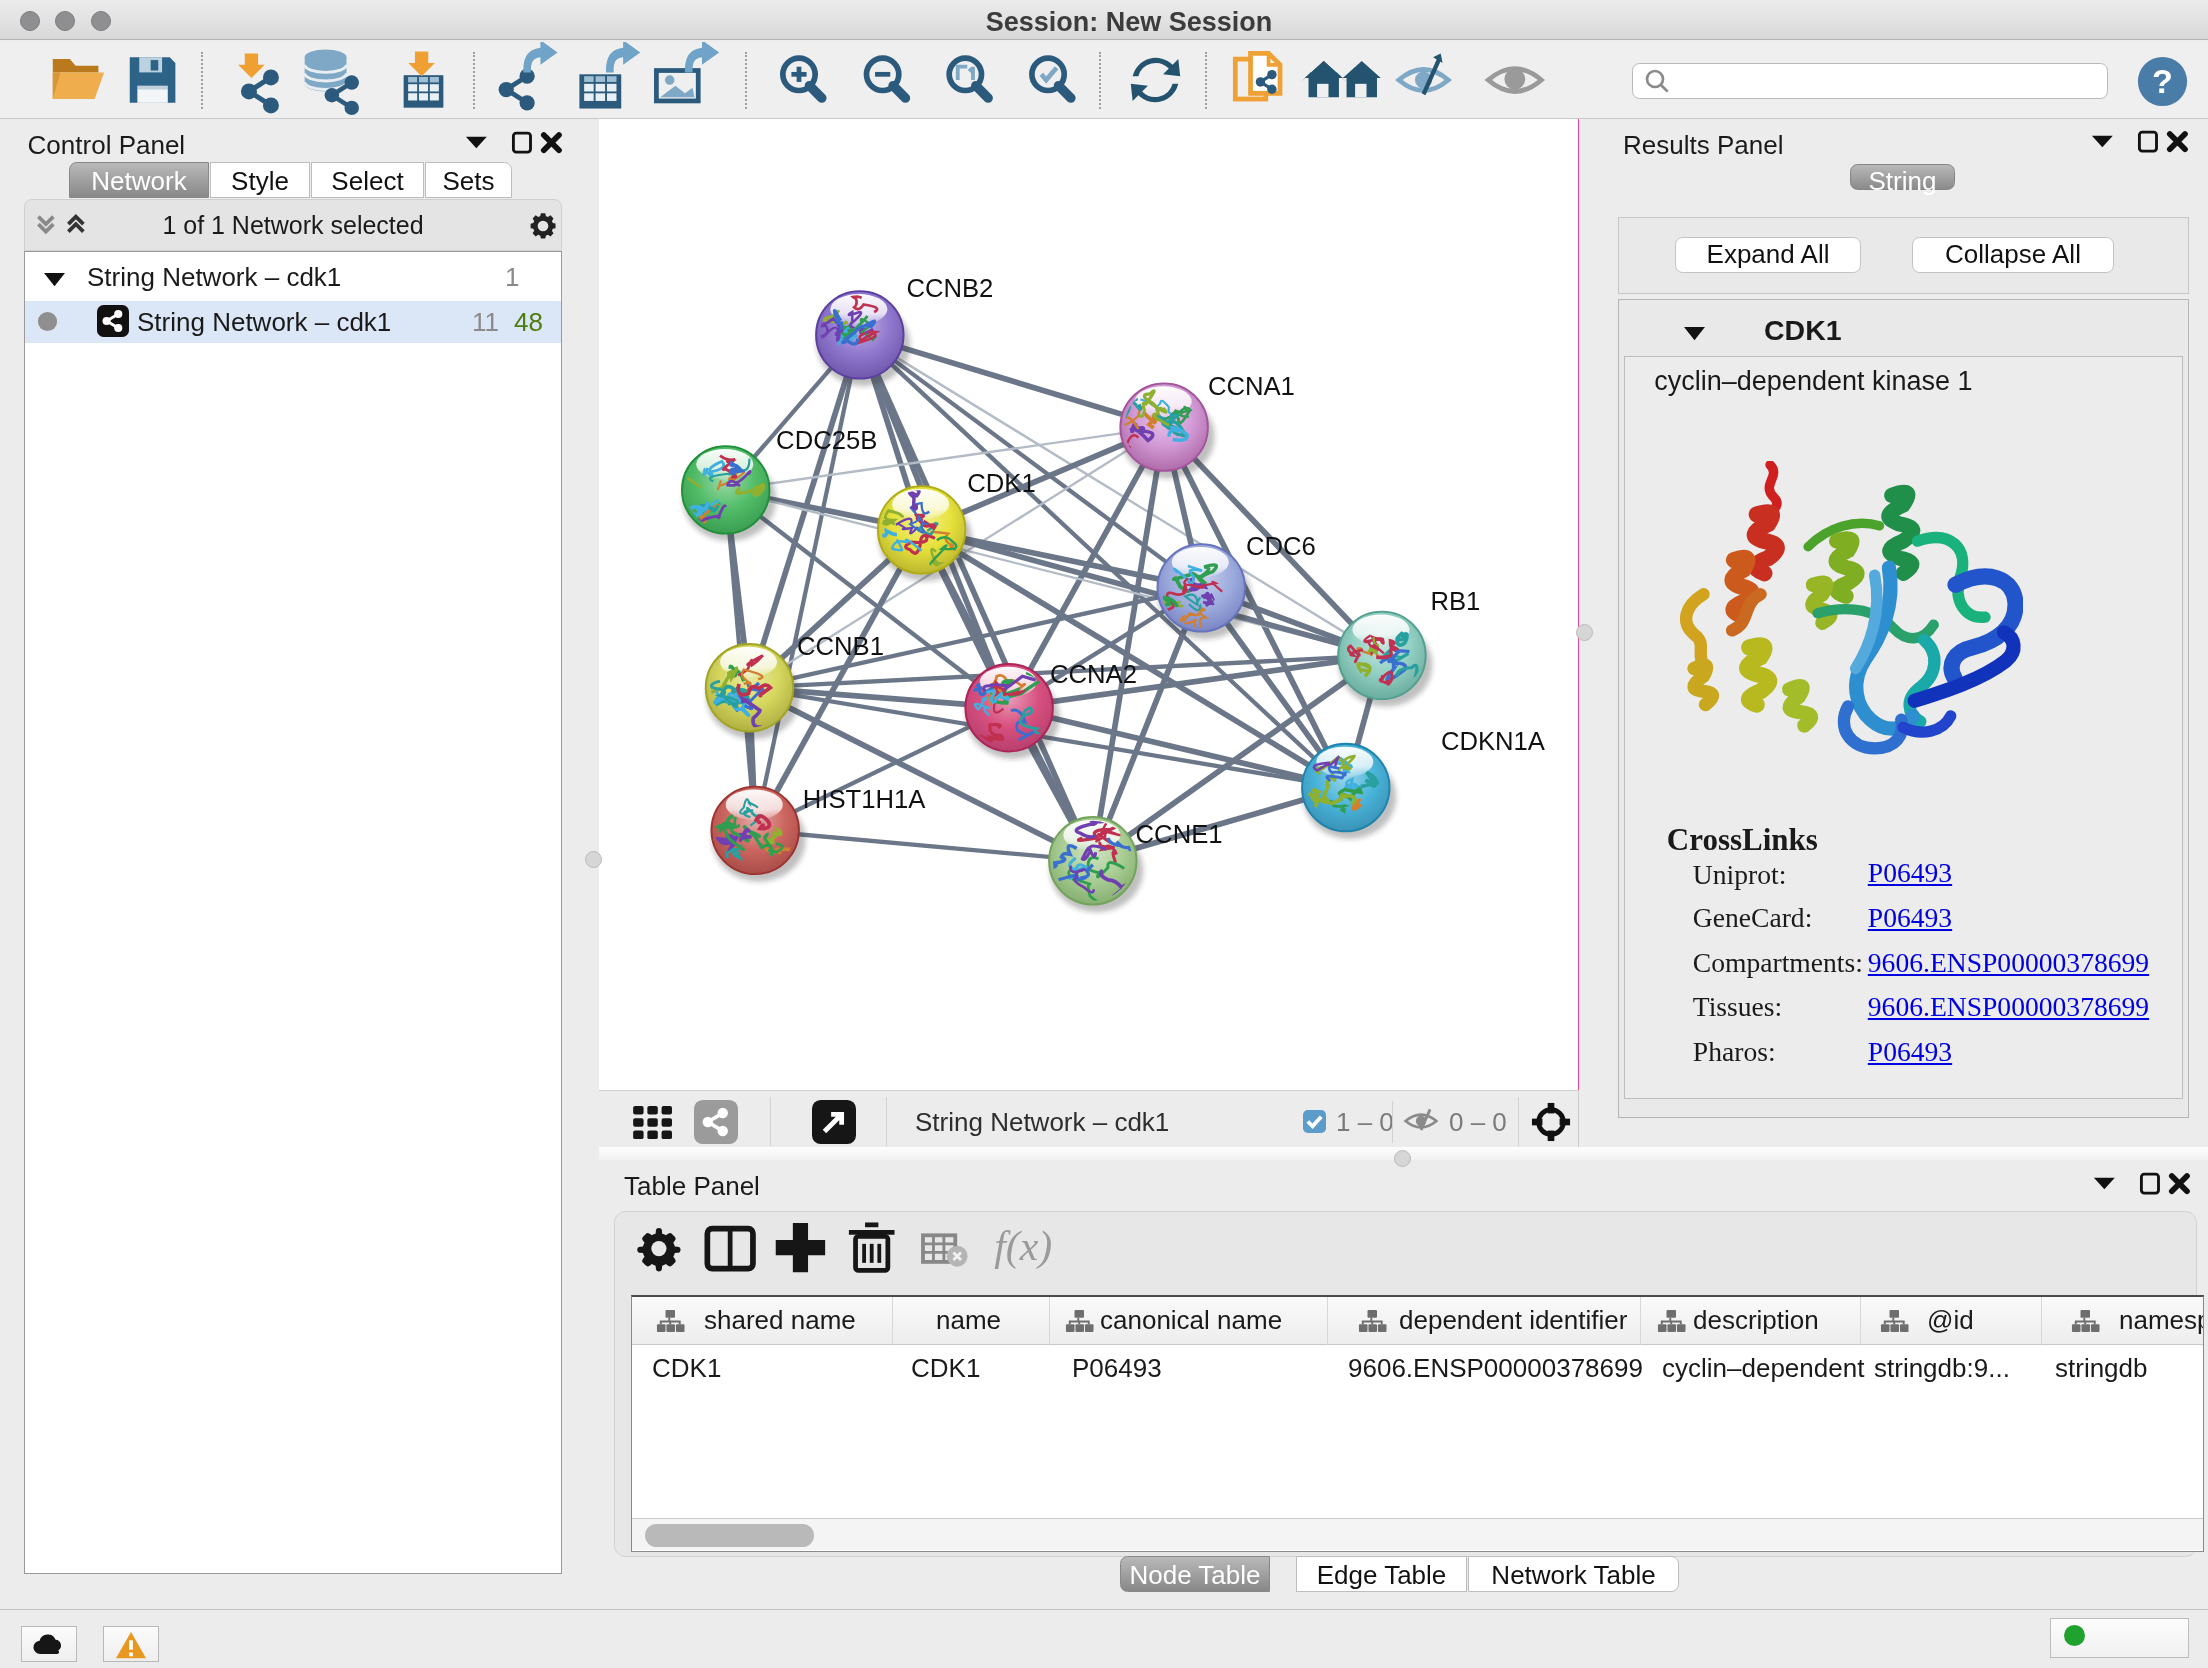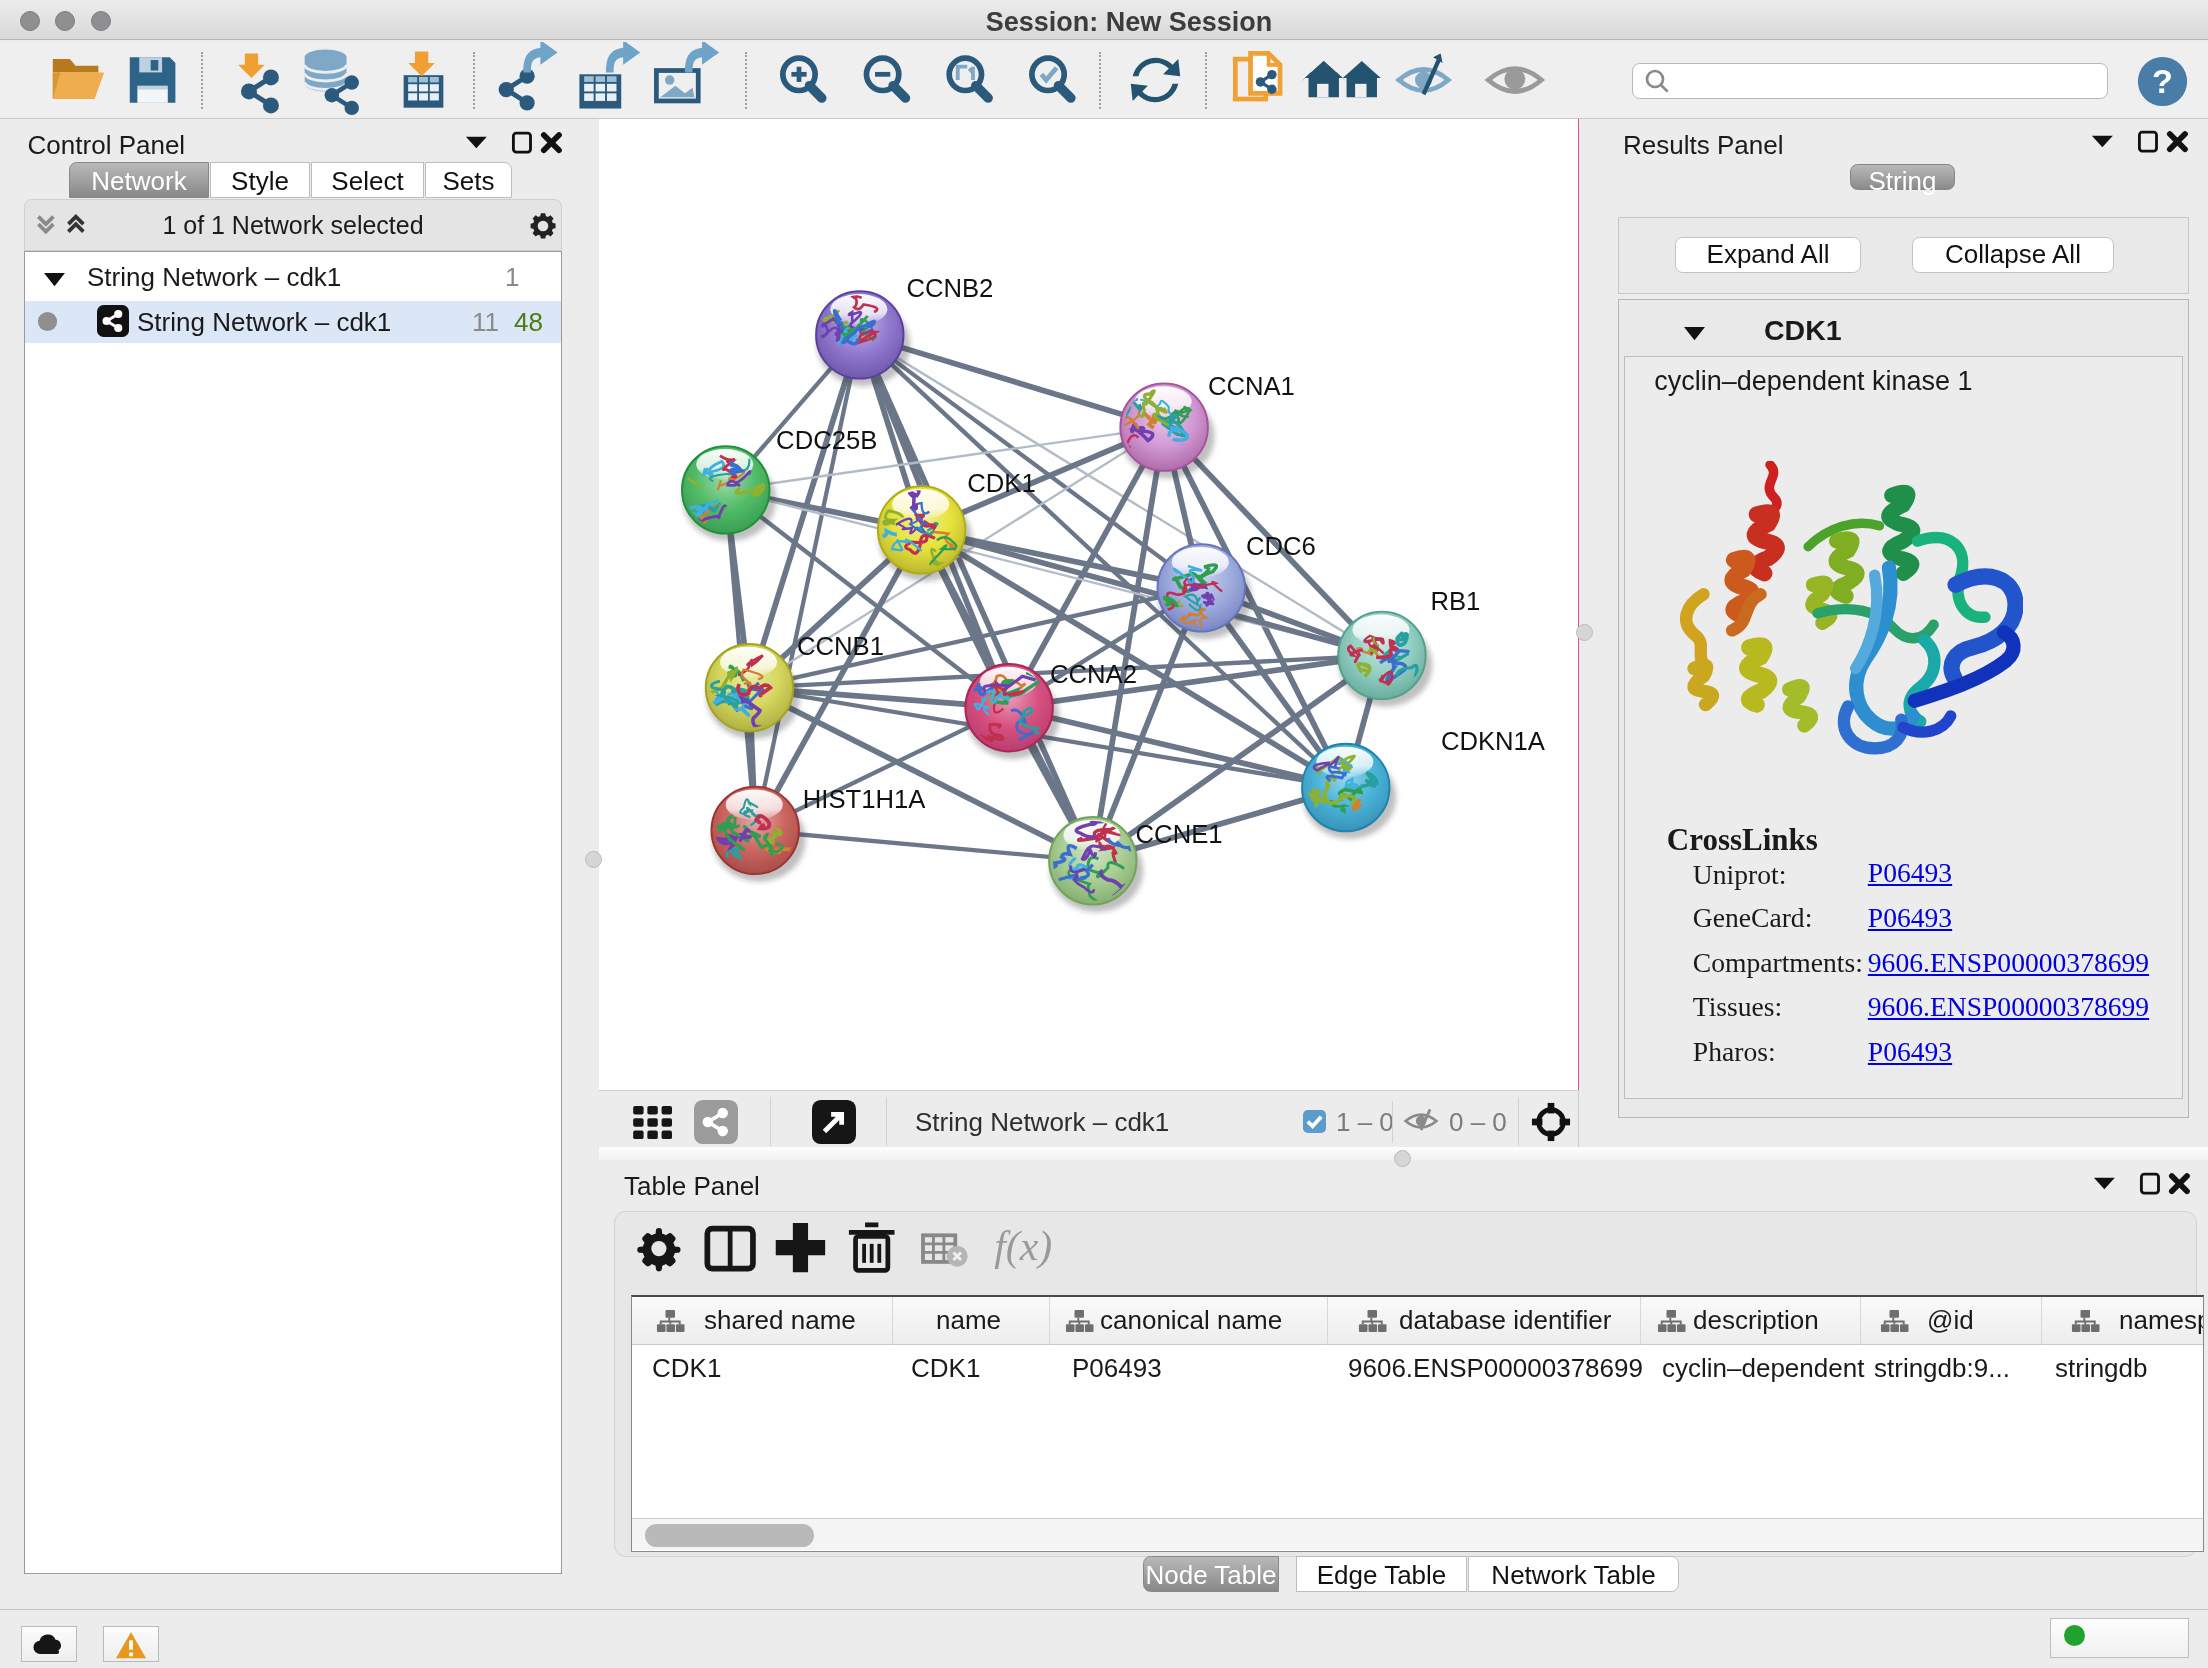--- a/index.html
+++ b/index.html
@@ -820,21 +820,21 @@
         <span class="abs" style="left:468px;top:7.6px;">canonical name</span>
         <svg class="abs treeic" style="left:726px;top:10.5px" width="28.5" height="27" viewBox="0 0 30 28">
             <g fill="#6e6e6e">
               <rect x="10" y="2" width="10" height="8" rx="1"></rect>
               <rect x="1" y="17" width="9" height="8" rx="1"></rect>
               <rect x="11" y="17" width="9" height="8" rx="1"></rect>
               <rect x="21" y="17" width="9" height="8" rx="1"></rect>
               <path d="M 14 10 L 14 14 L 5 14 L 5 17 M 14 14 L 25 14 L 25 17 M 15 14 L 15 17" stroke="#6e6e6e" stroke-width="2" fill="none"></path>
             </g>
           </svg>
-        <span class="abs" style="left:767px;top:7.6px;">database identifier</span>
+        <span class="abs" style="left:767px;top:7.6px;">dependent identifier</span>
         <svg class="abs treeic" style="left:1025px;top:10.5px" width="28.5" height="27" viewBox="0 0 30 28">
             <g fill="#6e6e6e">
               <rect x="10" y="2" width="10" height="8" rx="1"></rect>
               <rect x="1" y="17" width="9" height="8" rx="1"></rect>
               <rect x="11" y="17" width="9" height="8" rx="1"></rect>
               <rect x="21" y="17" width="9" height="8" rx="1"></rect>
               <path d="M 14 10 L 14 14 L 5 14 L 5 17 M 14 14 L 25 14 L 25 17 M 15 14 L 15 17" stroke="#6e6e6e" stroke-width="2" fill="none"></path>
             </g>
           </svg>
         <span class="abs" style="left:1061px;top:7.6px;">description</span>
@@ -867,21 +867,21 @@
         <span class="abs" style="left:1030px;top:7.6px;width:209px;overflow:hidden;white-space:nowrap;">cyclin–dependent ...</span>
         <span class="abs" style="left:1242px;top:7.6px;">stringdb:9...</span>
         <span class="abs" style="left:1423px;top:7.6px;">stringdb</span>
       </div>
       <div class="abs" style="left:0;top:221px;width:100%;height:32px;background:#f4f4f4;border-top:1px solid #ccc;">
         <div class="abs" style="left:13.3px;top:4.8px;width:169px;height:23px;background:#b9b9b9;border-radius:11.4px;"></div>
       </div>
     </div>
 
   </div>
-  <div class="tab tabsel" style="left:544px;top:396px;width:136px;border-radius:7.6px 0 0 7.6px;">Node Table</div>
+  <div class="tab tabsel" style="left:521px;top:396px;width:150px;border-radius:7.6px 0 0 7.6px;">Node Table</div>
   <div class="tab" style="left:697px;top:396px;width:171px;">Edge Table</div>
   <div class="tab" style="left:869px;top:396px;width:211px;border-radius:0 7.6px 7.6px 0;">Network Table</div>
 </div>
 <div id="statusbar" class="abs">
   <div class="abs" style="left:21px;top:16px;width:56px;height:36px;background:linear-gradient(#fcfcfc,#eee);border:1.9px solid #b9b9b9;">
     <svg style="position:absolute;left:9.5px;top:5.7px" width="34" height="23" viewBox="0 0 36 24">
       <path d="M 9 22 a 7 7 0 0 1 -1 -14 a 9 9 0 0 1 17 -1 a 6 6 0 0 1 3 11 q 2 4 -2 4 Z" fill="#161616"></path>
     </svg>
   </div>
   <div class="abs" style="left:103px;top:16px;width:56px;height:36px;background:linear-gradient(#fcfcfc,#eee);border:1.9px solid #b9b9b9;">

